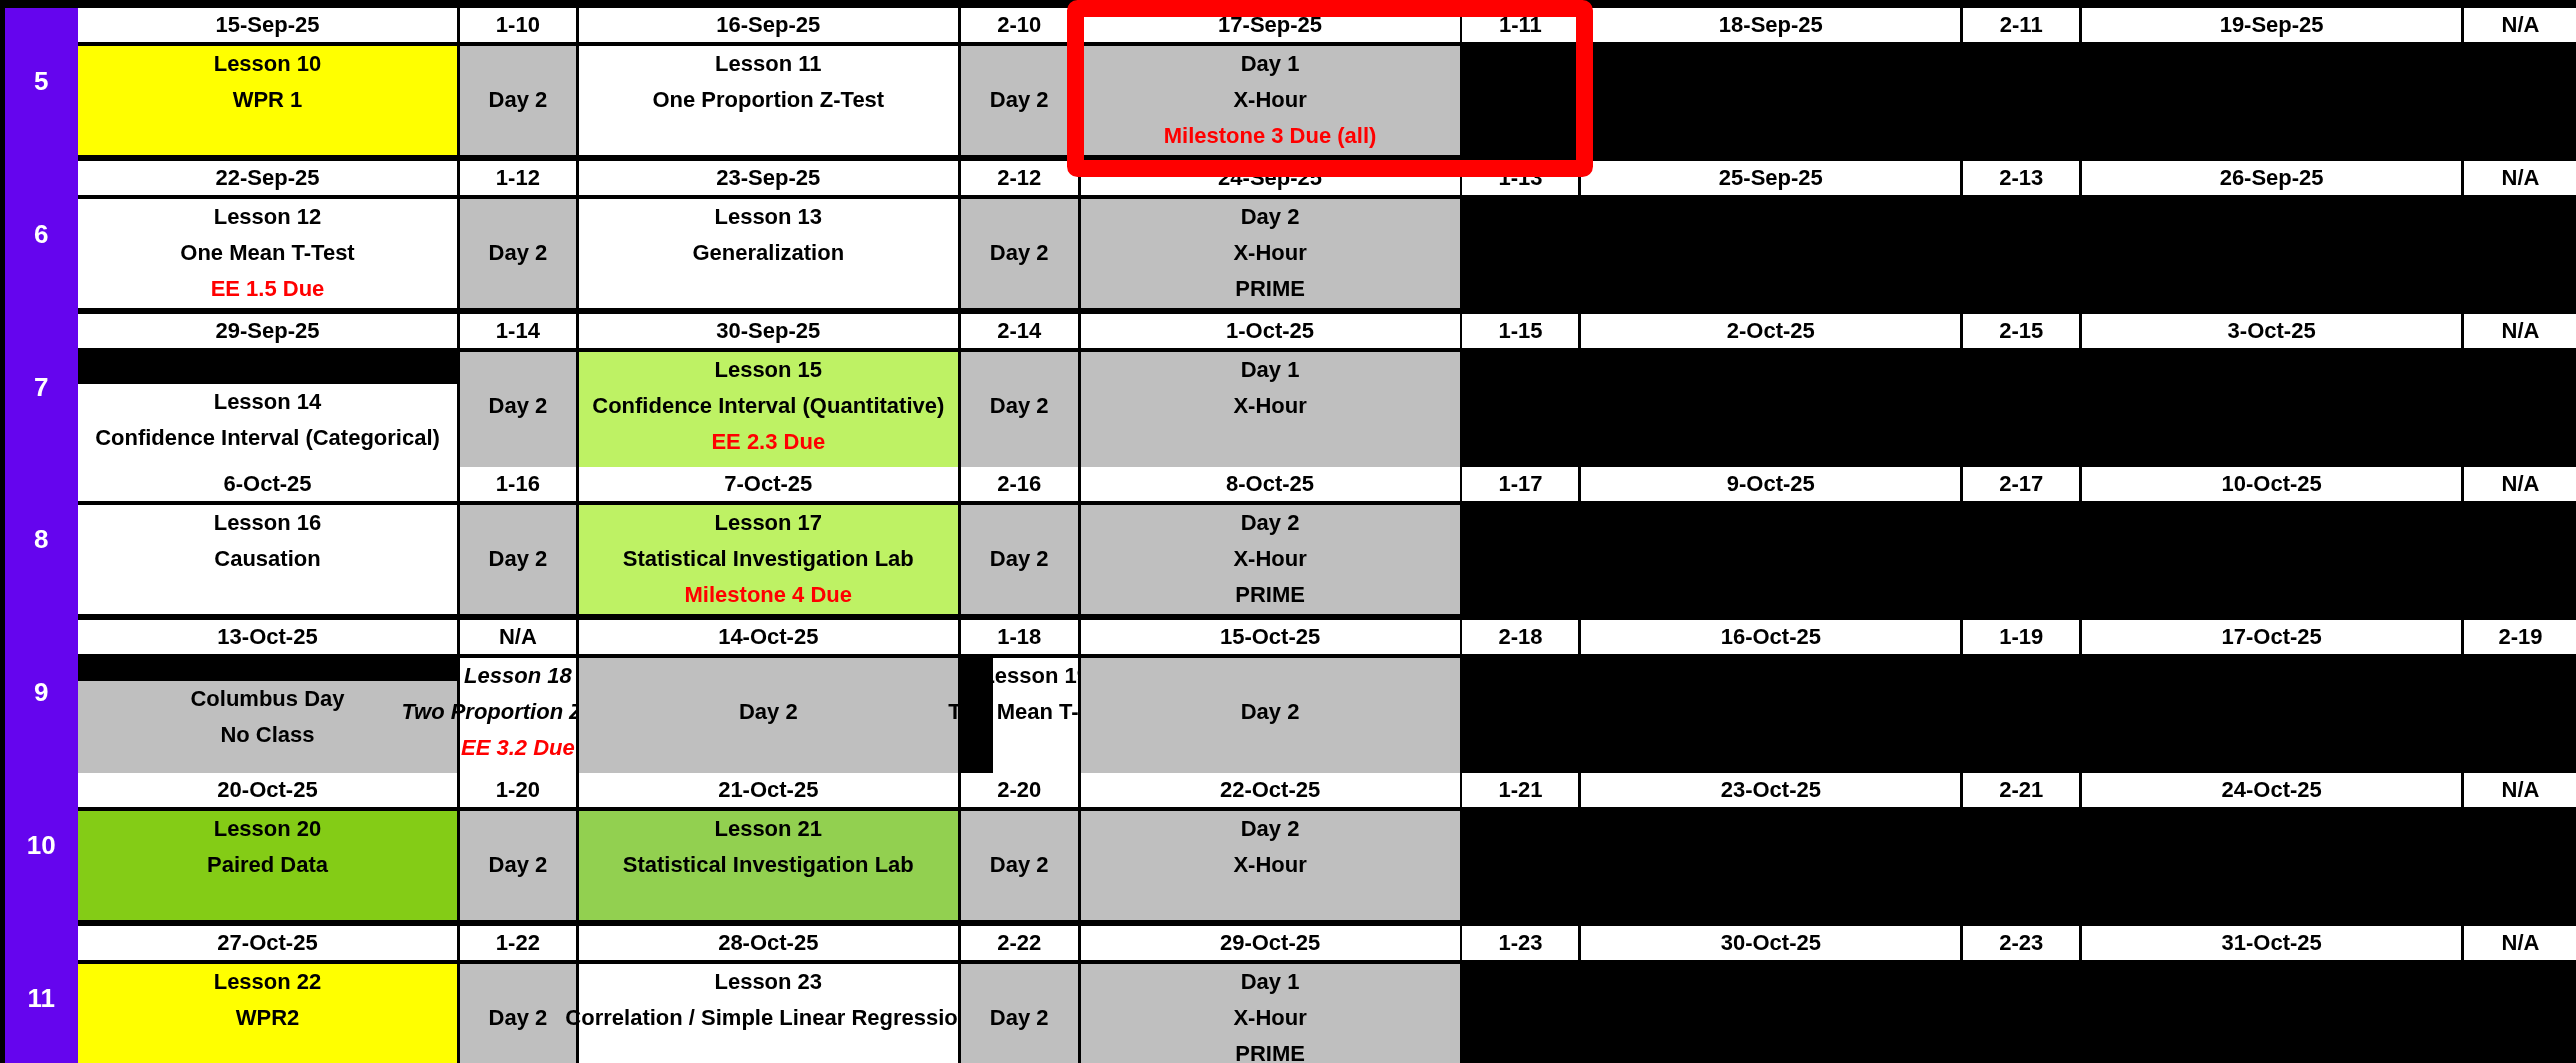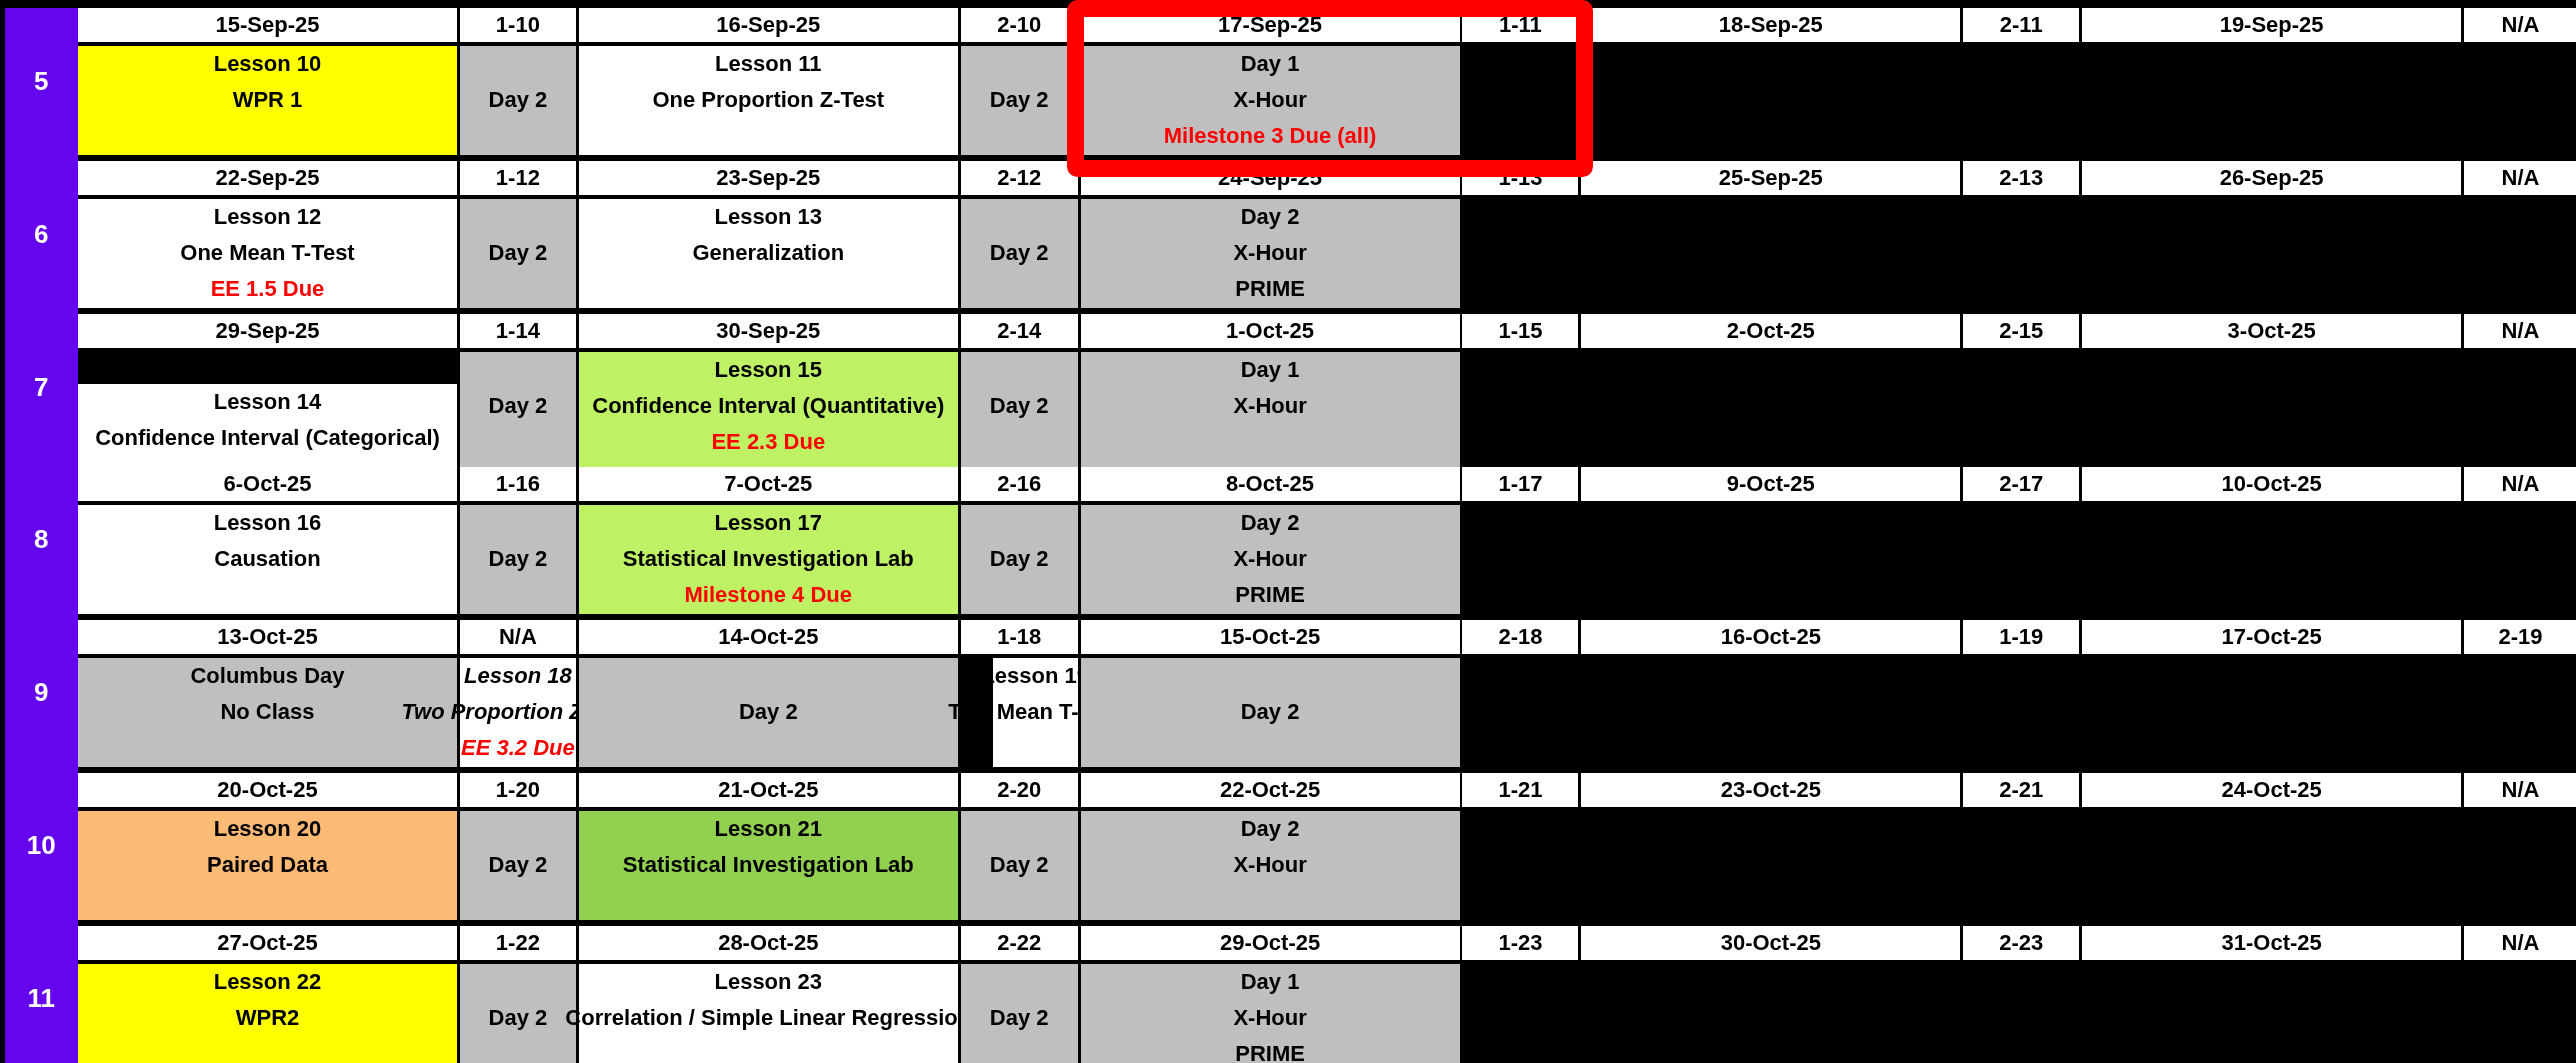--- a/index.html
+++ b/index.html
@@ -242,21 +242,21 @@
         <div class="cell date-cell">14-Oct-25</div>
         <div class="cell code-cell">1-18</div>
         <div class="cell date-cell">15-Oct-25</div>
         <div class="cell code-cell">2-18</div>
         <div class="cell date-cell">16-Oct-25</div>
         <div class="cell code-cell">1-19</div>
         <div class="cell date-cell">17-Oct-25</div>
         <div class="cell code-cell">2-19</div>
       </div>
       <div class="grid content-row">
-        <div class="cell body-cell" style="background: rgb(191, 191, 191);">
+        <div class="cell body-cell" style="background: rgb(191, 191, 191); margin-top: 23px;">
           <div class="line">Columbus Day</div>
           <div class="line">No Class</div>
           <div class="line"></div>
         </div>
         <div class="cell body-cell" style="background: rgb(255, 255, 255); font-style: italic;">
           <div class="line">Lesson 18</div>
           <div class="line">Two Proportion Z-Test</div>
           <div class="line red">EE 3.2 Due</div>
         </div>
         <div class="cell body-cell" style="background: rgb(191, 191, 191);">
@@ -283,21 +283,21 @@
         <div class="cell date-cell">21-Oct-25</div>
         <div class="cell code-cell">2-20</div>
         <div class="cell date-cell">22-Oct-25</div>
         <div class="cell code-cell">1-21</div>
         <div class="cell date-cell">23-Oct-25</div>
         <div class="cell code-cell">2-21</div>
         <div class="cell date-cell">24-Oct-25</div>
         <div class="cell code-cell">N/A</div>
       </div>
       <div class="grid content-row">
-        <div class="cell body-cell" style="background: #fdba74;">
+        <div class="cell body-cell" style="background: #84cc16;">
           <div class="line">Lesson 20</div>
           <div class="line">Paired Data</div>
           <div class="line"></div>
         </div>
         <div class="cell body-cell" style="background: rgb(191, 191, 191);">
           <div class="line"></div>
           <div class="line">Day 2</div>
           <div class="line"></div>
         </div>
         <div class="cell body-cell" style="background: rgb(146, 208, 80);">

